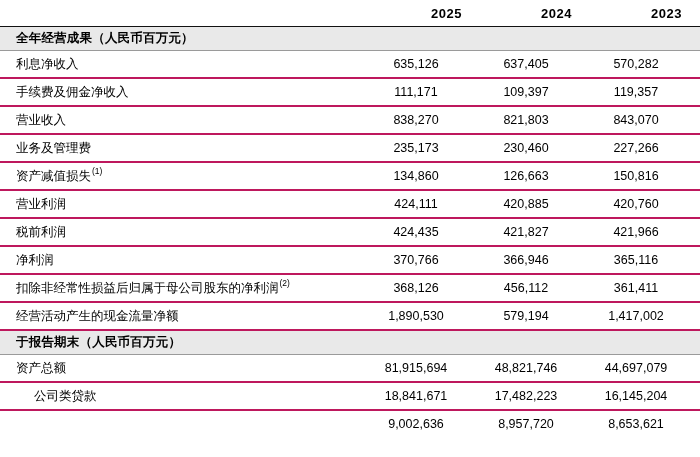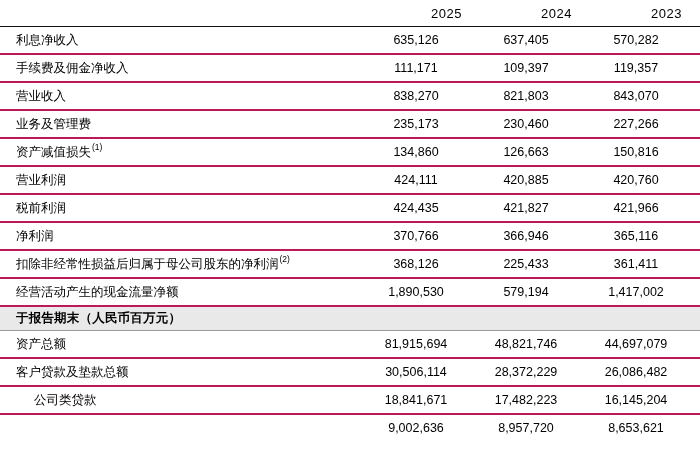--- a/index.html
+++ b/index.html
@@ -29,21 +29,21 @@
   }
   table.fin col.c-label { width: 370px; }
   table.fin col.c-num { width: 110px; }
   table.fin th, table.fin td {
     padding: 0;
     vertical-align: middle;
   }
   
   tr.head-row td {
     height: 26px;
-    font-weight: normal;
+    font-weight: bold;
     font-size: 13px;
     text-align: right;
     padding-right: 18px;
     border-bottom: 1.6px solid #111;
     letter-spacing: 0.5px;
   }
   tr.head-row td.blank {
     border-bottom: 1.6px solid #111;
   }
   
@@ -99,20 +99,23 @@
       <col class="c-num">
     </colgroup>
     <tbody>
       <tr class="head-row">
         <td class="blank"></td>
         <td>2025</td>
         <td>2024</td>
         <td>2023</td>
       </tr>
 
+      <tr class="section-row">
+        <td class="sec-label" colspan="4">全年经营成果（人民币百万元）</td>
+      </tr>
 
       <tr class="data-row">
         <td class="lbl"><span class="lbl-inner">利息净收入</span></td>
         <td class="num">635,126</td>
         <td class="num">637,405</td>
         <td class="num">570,282</td>
       </tr>
 
       <tr class="data-row">
         <td class="lbl"><span class="lbl-inner">手续费及佣金净收入</span></td>
@@ -160,21 +163,21 @@
         <td class="lbl"><span class="lbl-inner">净利润</span></td>
         <td class="num">370,766</td>
         <td class="num">366,946</td>
         <td class="num">365,116</td>
       </tr>
 
 
       <tr class="data-row bold">
         <td class="lbl"><span class="lbl-inner">扣除非经常性损益后归属于母公司股东的净利润</span><sup class="fn">(2)</sup></td>
         <td class="num">368,126</td>
-        <td class="num">225,433</td>
+        <td class="num">456,112</td>
         <td class="num">361,411</td>
       </tr>
 
       <tr class="data-row">
         <td class="lbl"><span class="lbl-inner">经营活动产生的现金流量净额</span></td>
         <td class="num">1,890,530</td>
         <td class="num">579,194</td>
         <td class="num">1,417,002</td>
       </tr>
 
@@ -182,26 +185,20 @@
         <td class="sec-label" colspan="4">于报告期末（人民币百万元）</td>
       </tr>
 
       <tr class="data-row">
         <td class="lbl"><span class="lbl-inner">资产总额</span></td>
         <td class="num">81,915,694</td>
         <td class="num">48,821,746</td>
         <td class="num">44,697,079</td>
       </tr>
 
-      <tr class="data-row">
-        <td class="lbl"><span class="lbl-inner">客户贷款及垫款总额</span></td>
-        <td class="num">30,506,114</td>
-        <td class="num">28,372,229</td>
-        <td class="num">26,086,482</td>
-      </tr>
 
       <tr class="data-row">
         <td class="lbl indent"><span class="lbl-inner">公司类贷款</span></td>
         <td class="num">18,841,671</td>
         <td class="num">17,482,223</td>
         <td class="num">16,145,204</td>
       </tr>
 
       <tr class="data-row last">
         <td class="lbl indent"></td>

